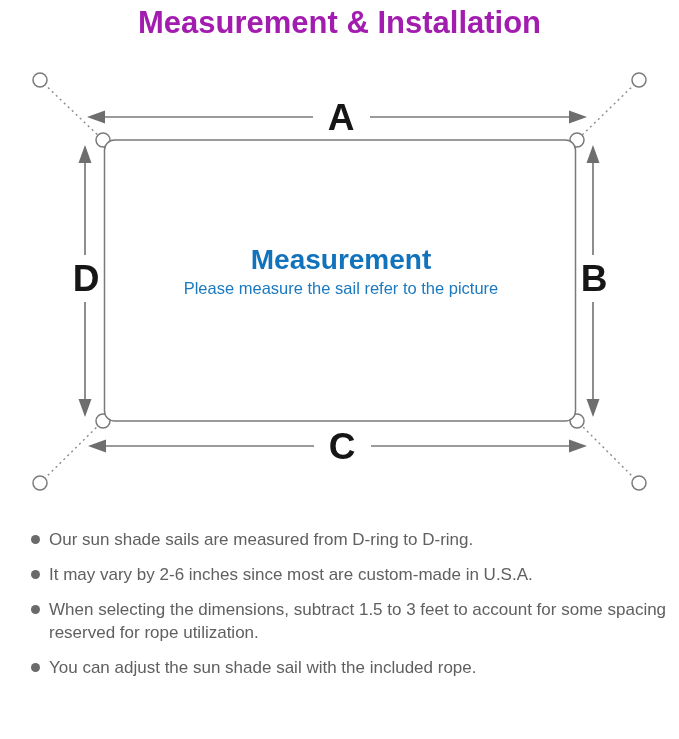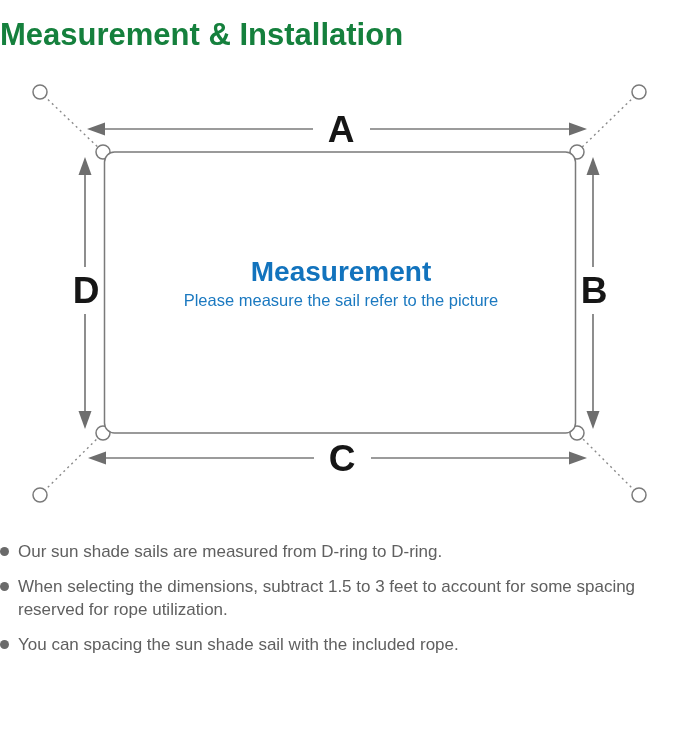--- a/index.html
+++ b/index.html
@@ -4,26 +4,26 @@
 <style>
   * { margin: 0; padding: 0; box-sizing: border-box; }
   html, body {
     width: 679px; height: 739px;
     background: #ffffff;
     font-family: "Liberation Sans", sans-serif;
     overflow: hidden;
   }
   .page { width: 679px; height: 739px; position: relative; }
   h1.main-title {
-    margin-top: 16px;
-    text-align: left;
+    margin-top: 4px;
+    text-align: center;
     font-size: 31px;
     font-weight: bold;
     letter-spacing: 0px;
-    color: #15803d;
+    color: #a21caf;
     line-height: 38px;
   }
   .diagram-wrap { width: 679px; height: 472px; margin-top: 6px; }
   svg { display: block; }
   .dim-label {
     font-family: "Liberation Sans", sans-serif;
     font-size: 37px;
     font-weight: bold;
     fill: #161616;
   }
@@ -34,21 +34,21 @@
     fill: #1273bd;
   }
   .center-sub {
     font-family: "Liberation Sans", sans-serif;
     font-size: 16.5px;
     fill: #1b79c0;
   }
   ul.notes {
     list-style: none;
     margin-top: 8px;
-    padding: 0 6px 0 0;
+    padding: 0 6px 0 31px;
   }
   ul.notes li {
     display: flex;
     align-items: flex-start;
     margin-bottom: 12px;
     color: #606060;
     font-size: 17px;
     line-height: 23px;
     max-width: 665px;
   }
@@ -131,21 +131,25 @@
     </svg>
   </div>
 
   <ul class="notes">
     <li>
       <span class="dot"></span>
       <span class="note-text">Our sun shade sails are measured from D-ring to D-ring.</span>
     </li>
     <li>
       <span class="dot"></span>
+      <span class="note-text">It may vary by 2-6 inches since most are custom-made in U.S.A.</span>
+    </li>
+    <li>
+      <span class="dot"></span>
       <span class="note-text">When selecting the dimensions, subtract 1.5 to 3 feet to account for some spacing reserved for rope utilization.</span>
     </li>
     <li>
       <span class="dot"></span>
-      <span class="note-text">You can spacing the sun shade sail with the included rope.</span>
+      <span class="note-text">You can adjust the sun shade sail with the included rope.</span>
     </li>
   </ul>
 
 </div>
 
 </body></html>

